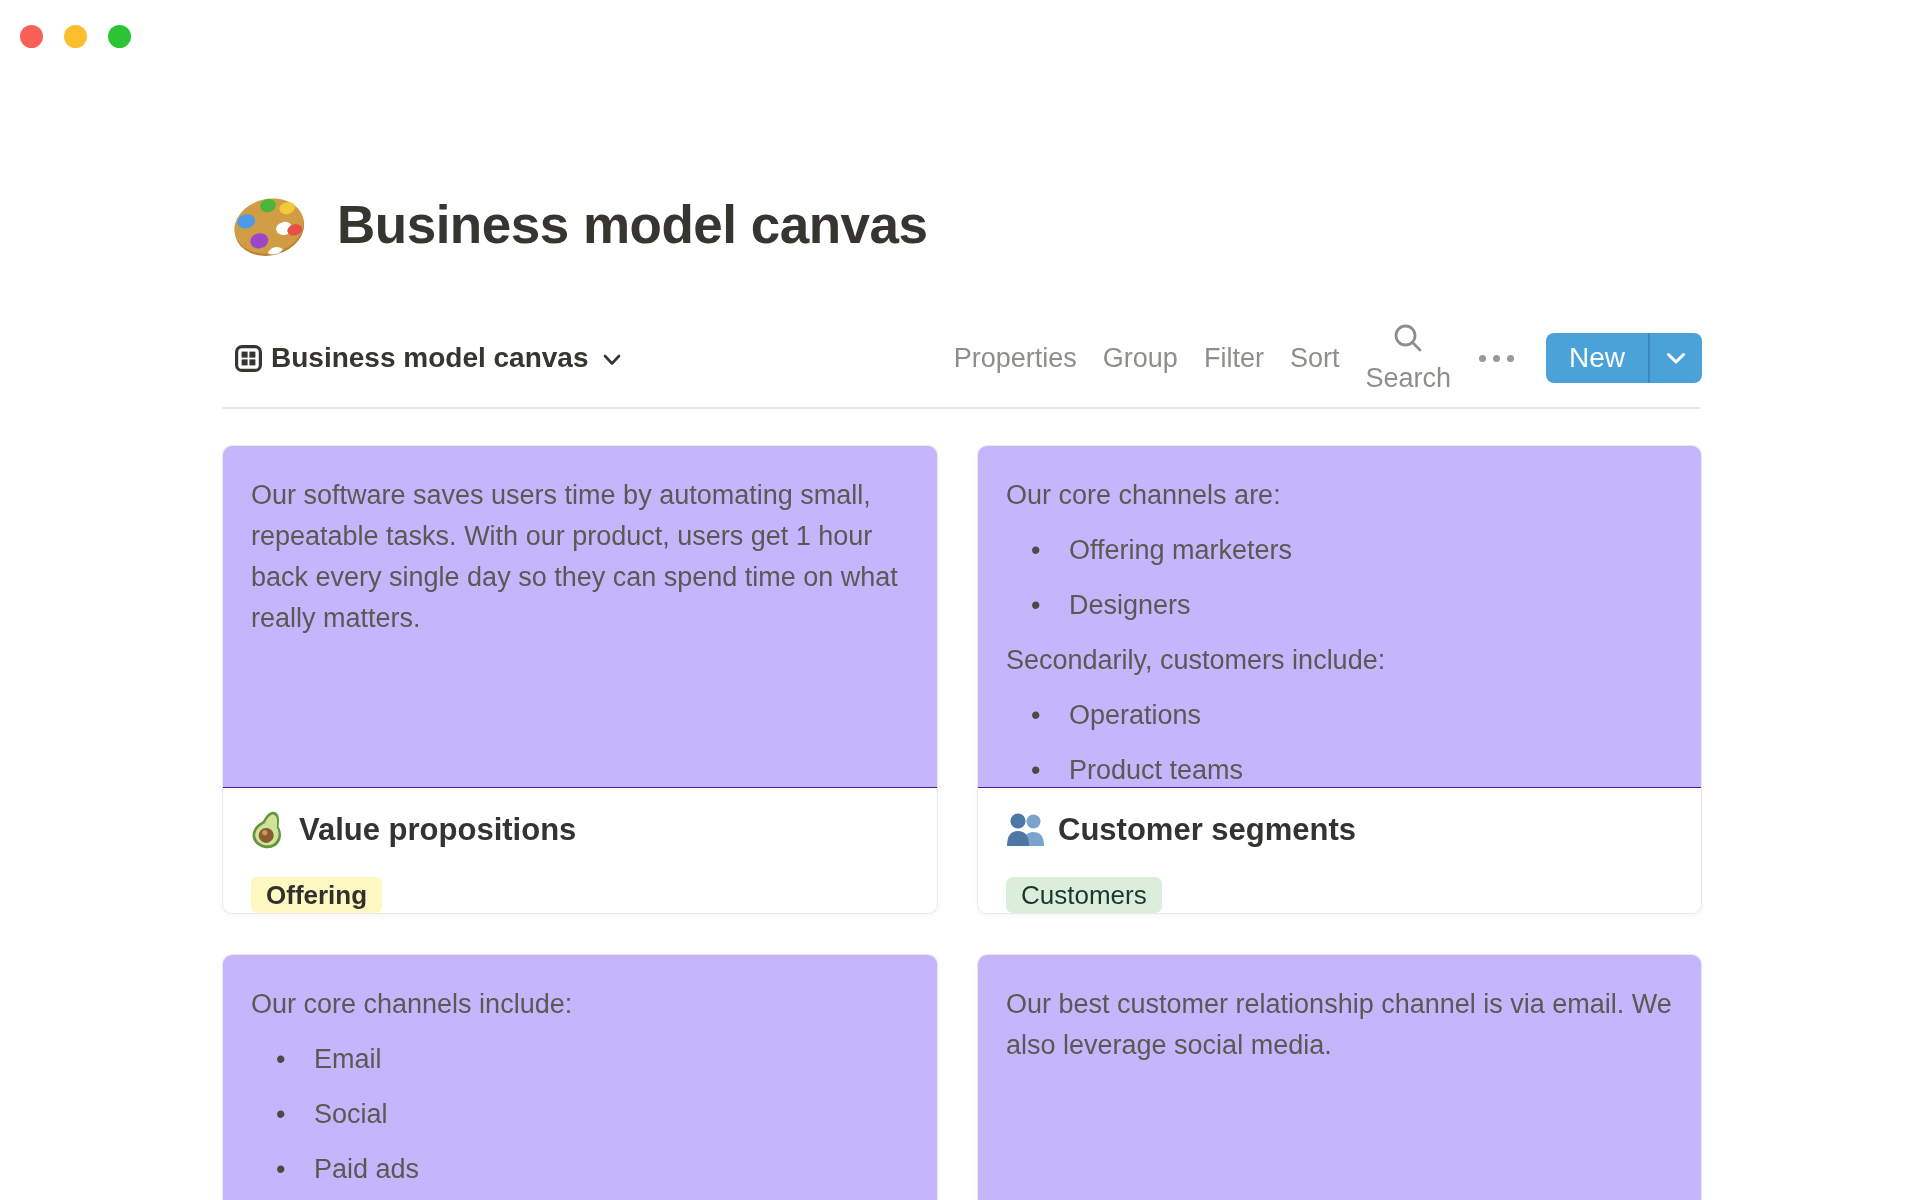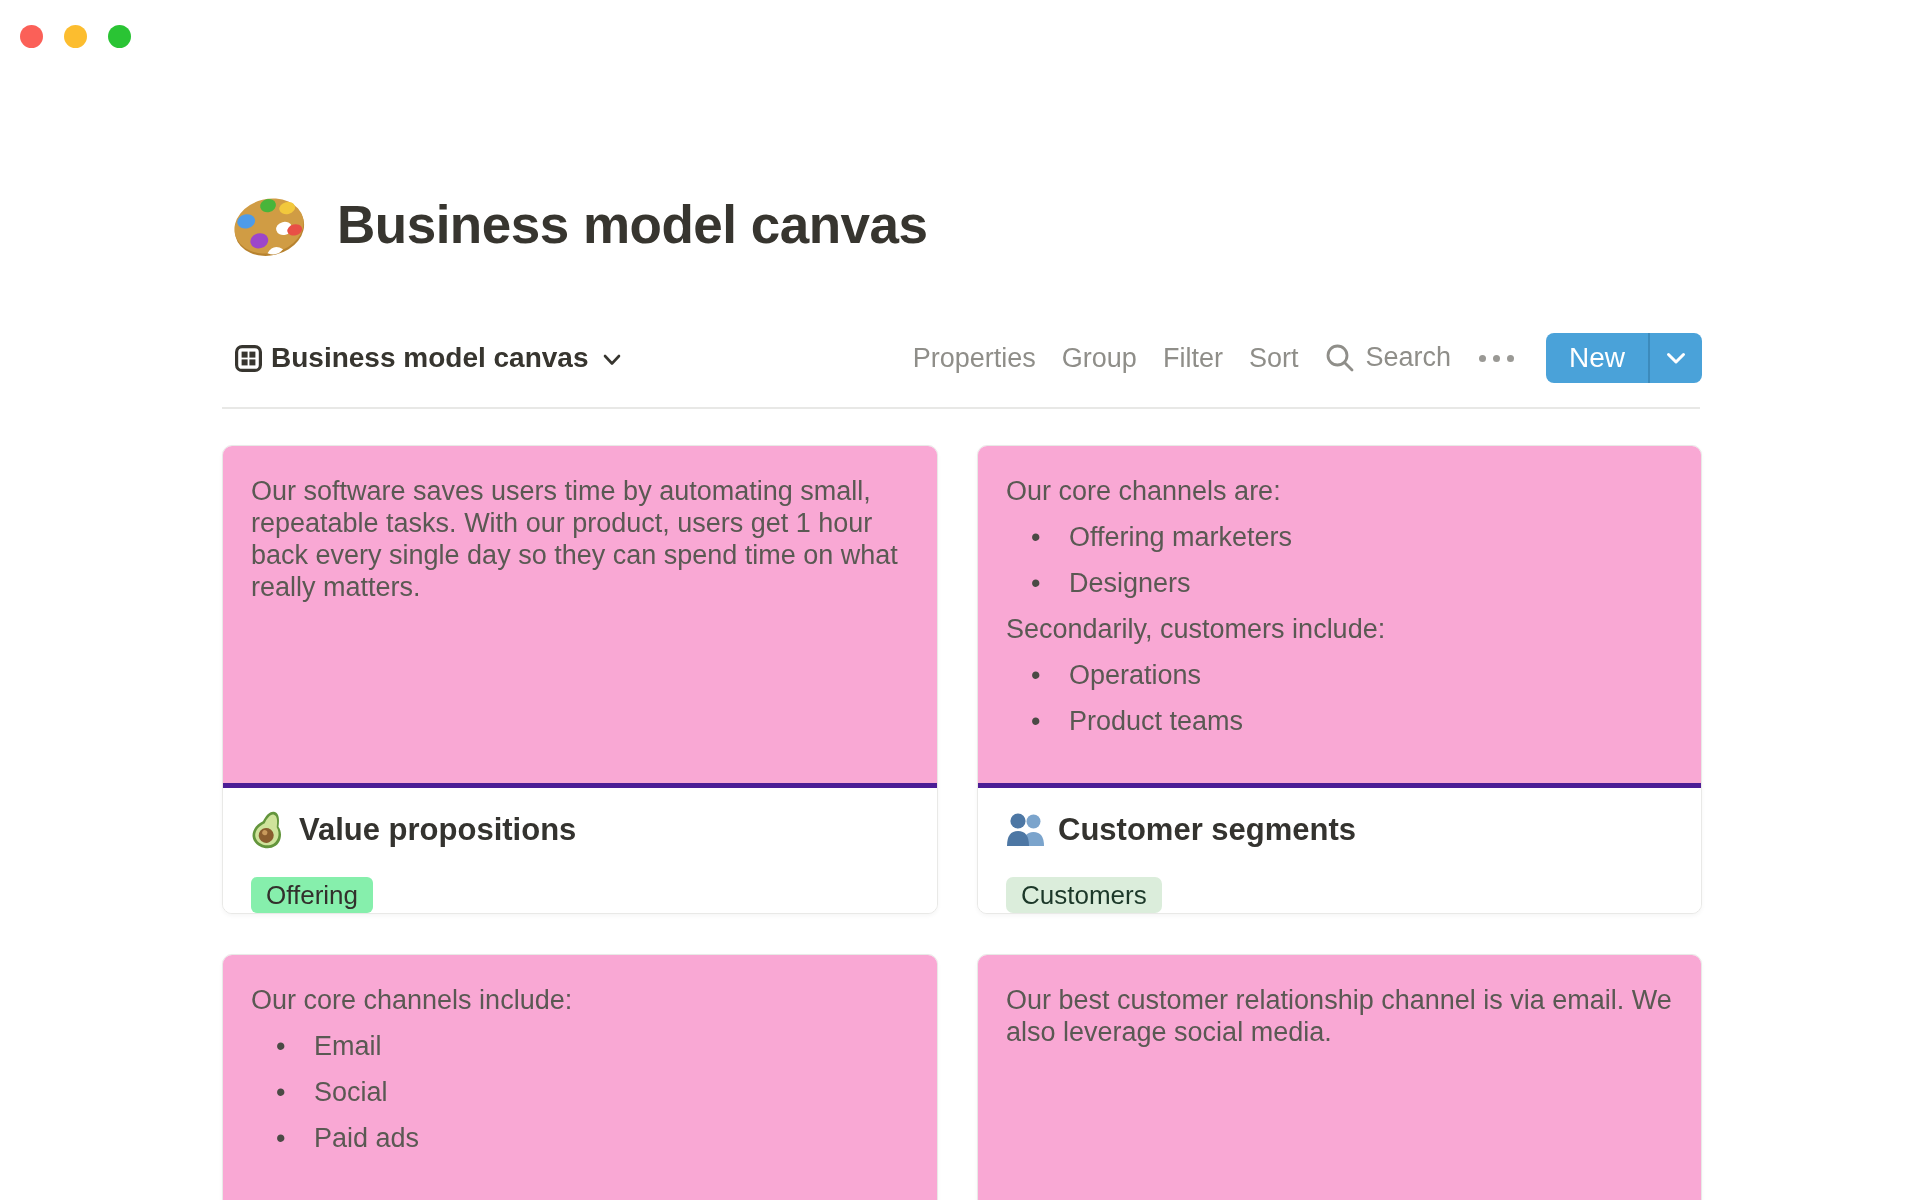--- a/index.html
+++ b/index.html
@@ -24,41 +24,41 @@
   .page-title { font-size:53px; font-weight:700; letter-spacing:-0.5px; color:#37352f; white-space:nowrap; }
 
   
   .view-bar { position:absolute; top:324px; left:0; width:100%; height:48px; display:flex; align-items:center; justify-content:space-between; }
   .view-left { display:flex; align-items:center; gap:9px; margin-left:13px; cursor:pointer; }
   .view-label { font-size:28px; font-weight:700; color:#37352f; white-space:nowrap; }
   .view-chevron { margin-left:5px; margin-top:4px; }
 
   .toolbar { display:flex; align-items:center; gap:26px; }
   .tb-item { font-size:27px; color:#8f8e89; cursor:pointer; white-space:nowrap; }
-  .tb-search { display:flex; align-items:flex-start; gap:9px; cursor:pointer; }
+  .tb-search { display:flex; align-items:center; gap:9px; cursor:pointer;flex-direction:column; }
   .tb-dots { display:flex; align-items:center; gap:7px; cursor:pointer; padding:0 2px; }
   .tb-dots i { width:7px; height:7px; border-radius:50%; background:#9a9995; }
 
   .new-btn { display:flex; align-items:stretch; height:50px; border-radius:8px; overflow:hidden; cursor:pointer; margin-left:4px; }
   .new-main { padding:0 23px; display:flex; align-items:center; font-size:28px; font-weight:400; color:#ffffff;border-radius:6px; }
   .new-divider { width:2px; background:rgba(20,70,105,0.25); }
   .new-chev { width:52px; display:flex; align-items:center; justify-content:center; }
 
   .hdr-divider { position:absolute; top:397px; left:0; width:1478px; height:2px; background:#e8e8e6; }
 
   
   .grid { position:absolute; top:435px; left:0; display:grid; grid-template-columns:716px 725px; column-gap:39px; row-gap:40px; }
   .card {
     background:#ffffff; border:1px solid #e9e9e7; border-radius:10px; overflow:hidden;
     box-shadow:0 2px 4px rgba(15,15,15,0.04); cursor:pointer;
   }
   .card-preview {
-    height:342px; background:#f9a8d4; border-bottom:5px solid #4c1d95;
+    height:342px; background:#c4b5fd; border-bottom:1px solid #4c1d95;
     padding:29px 28px 0 28px; overflow:hidden;
-    font-size:27px; line-height:32px; color:#5a5953;
+    font-size:27px; line-height:41px; color:#5a5953;
   }
   .blk { margin:0 0 14px 0; }
   .blk-li { display:flex; padding-left:25px; }
   .li-dot { flex:none; width:38px; color:#4b4a45; font-size:27px; }
   .card-footer { padding:21px 28px 0 28px; background:#fff; }
   .footer-title { display:flex; align-items:center; gap:12px; font-size:31px; line-height:42px; font-weight:700; color:#34332f; }
   .footer-emoji { flex:none; }
   .tag { display:inline-block; margin-top:26px; font-size:26px; line-height:36px; padding:0 15px; border-radius:6px; white-space:nowrap; }
 </style>
 </head>
@@ -143,21 +143,21 @@
         <div class="card-footer"><div class="footer-title">
             <svg width="36" height="40" viewBox="0 0 36 40" class="footer-emoji">
     <g transform="rotate(18 18 20)">
       <path d="M18 1 C23 1 25 8 26 14 C33 19 34 31 26 36 C19 40.5 8 39 4.5 31.5 C1.5 25 5 17.5 9.5 13.5 C10.5 7 13 1 18 1 Z" fill="#63953c"></path>
       <path d="M18 4 C22 4 23.5 10 24.5 15 C30 19.5 31 29.5 24 33.8 C18 37.5 9.5 36 6.8 30 C4.5 24.5 7.8 18.5 11.8 14.8 C12.6 9.5 14.5 4 18 4 Z" fill="#cfe39b"></path>
       <circle cx="17" cy="26" r="7.5" fill="#8a5d2e"></circle>
       <circle cx="14.8" cy="23.8" r="2.6" fill="#c89a5c"></circle>
     </g>
   </svg>
             <span>Value propositions</span>
-          </div><span class="tag" style="background: #86efac; color: rgb(50, 48, 44);">Offering</span></div>
+          </div><span class="tag" style="background: #fef9c3; color: rgb(50, 48, 44); font-weight: bold;">Offering</span></div>
       </div>
       <div class="card">
         <div class="card-preview">
           <div class="blk">Our core channels are:</div>
           <div class="blk blk-li">
             <span class="li-dot">•</span>
             <span>Offering marketers</span>
           </div>
           <div class="blk blk-li">
             <span class="li-dot">•</span>

